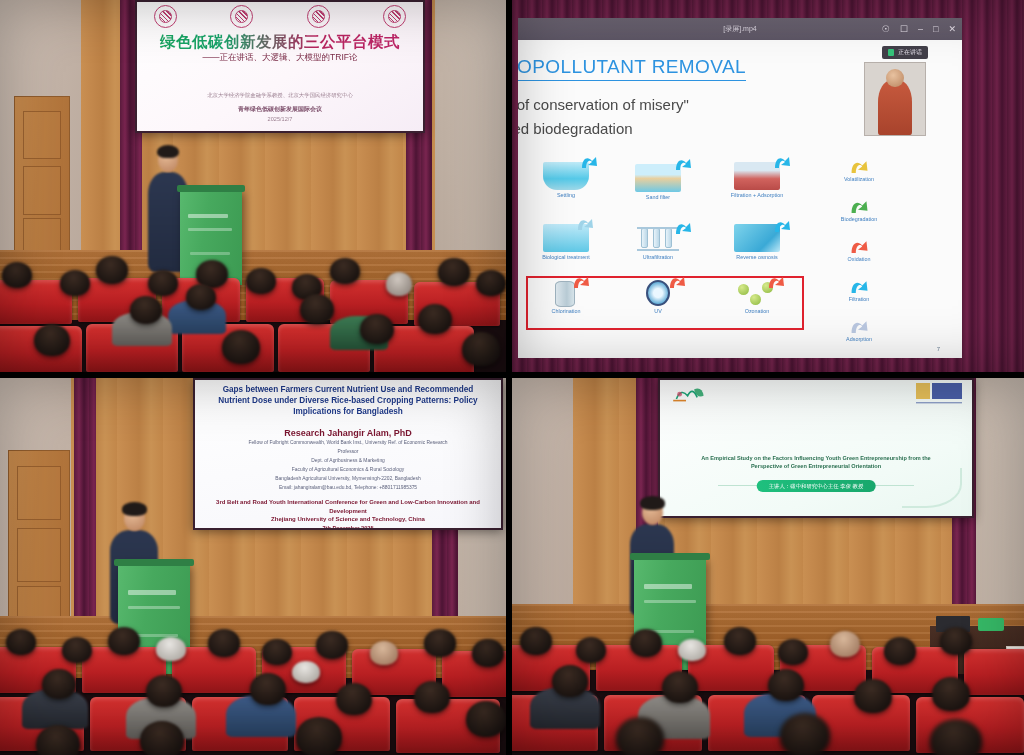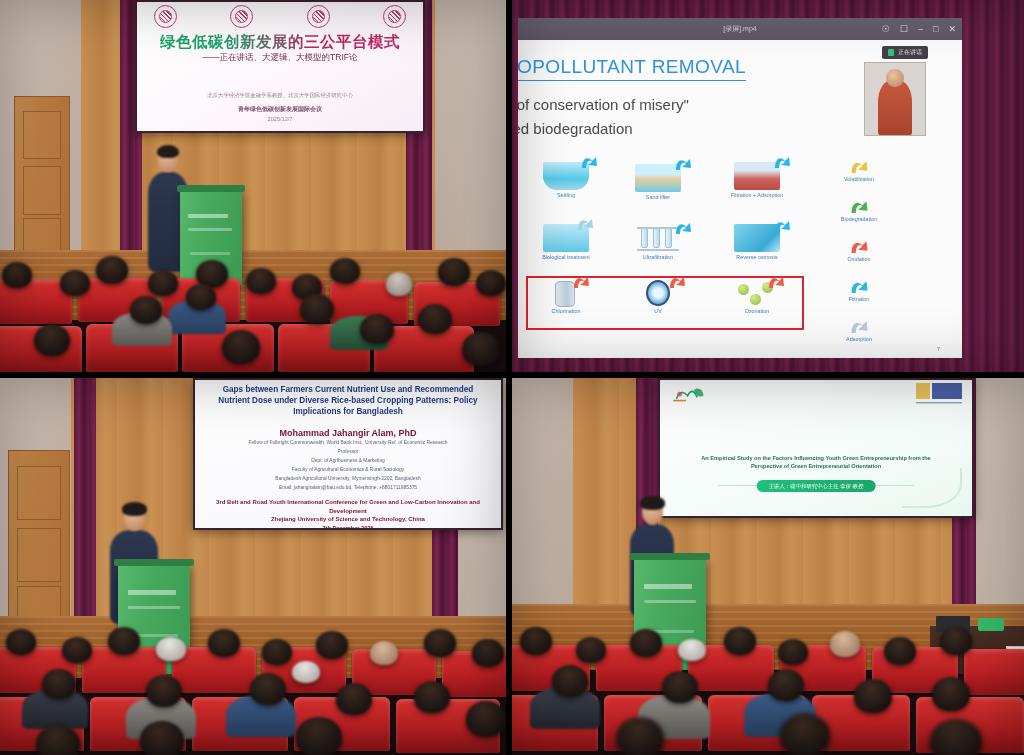--- a/index.html
+++ b/index.html
@@ -511,21 +511,21 @@
       <div class="panelline" style="top:70%"></div>
     </div>
     <div class="wall-right" style="height:66%"></div>
     <div class="stage-wall" style="left:14%;right:12%;height:64%;"></div>
     <div class="curtain" style="left:74px;width:22px;height:72%;"></div>
     <div class="curtain" style="left:432px;width:26px;height:72%;"></div>
     <div class="floor" style="top:238px;height:62px;"></div>
 
     <div class="screen p3-slide" style="left:152px;top:0;width:310px;height:152px;margin-left:41px;">
       <div class="p3-title">Gaps between Farmers Current Nutrient Use and Recommended Nutrient Dose under Diverse Rice-based Cropping Patterns: Policy Implications for Bangladesh</div>
-      <div class="p3-author">Mohammad Jahangir Alam, PhD</div>
+      <div class="p3-author">Research Jahangir Alam, PhD</div>
       <div class="p3-line" style="top:60px;">Fellow of Fulbright Commonwealth, World Bank Inst., University Ref. of Economic Research</div>
       <div class="p3-line" style="top:69px;">Professor</div>
       <div class="p3-line" style="top:78px;">Dept. of Agribusiness &amp; Marketing</div>
       <div class="p3-line" style="top:87px;">Faculty of Agricultural Economics &amp; Rural Sociology</div>
       <div class="p3-line" style="top:96px;">Bangladesh Agricultural University, Mymensingh-2202, Bangladesh</div>
       <div class="p3-line" style="top:105px;">Email: jahangiralam@bau.edu.bd, Telephone: +8801711985375</div>
       <div class="p3-conf" style="top:118px;">3rd Belt and Road Youth International Conference for Green and Low-Carbon Innovation and Development</div>
       <div class="p3-line" style="top:136px;font-size:6px;font-weight:700;color:#7a1530;">Zhejiang University of Science and Technology, China</div>
       <div class="p3-line" style="top:145px;font-size:5.6px;font-weight:700;color:#7a1530;">7th December 2025</div>
     </div>

